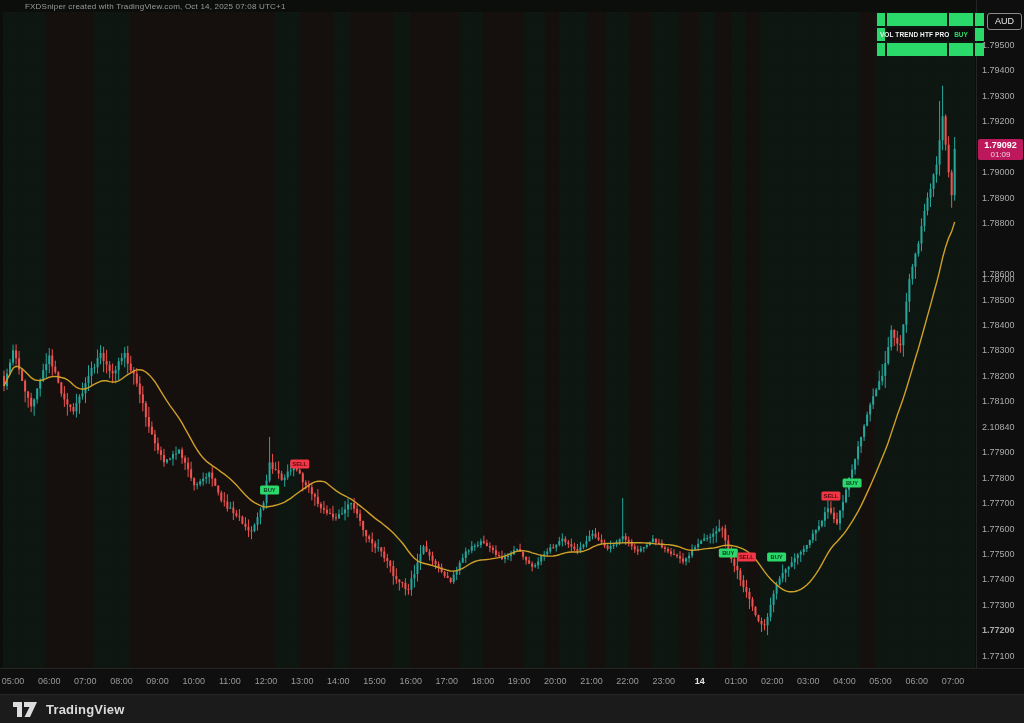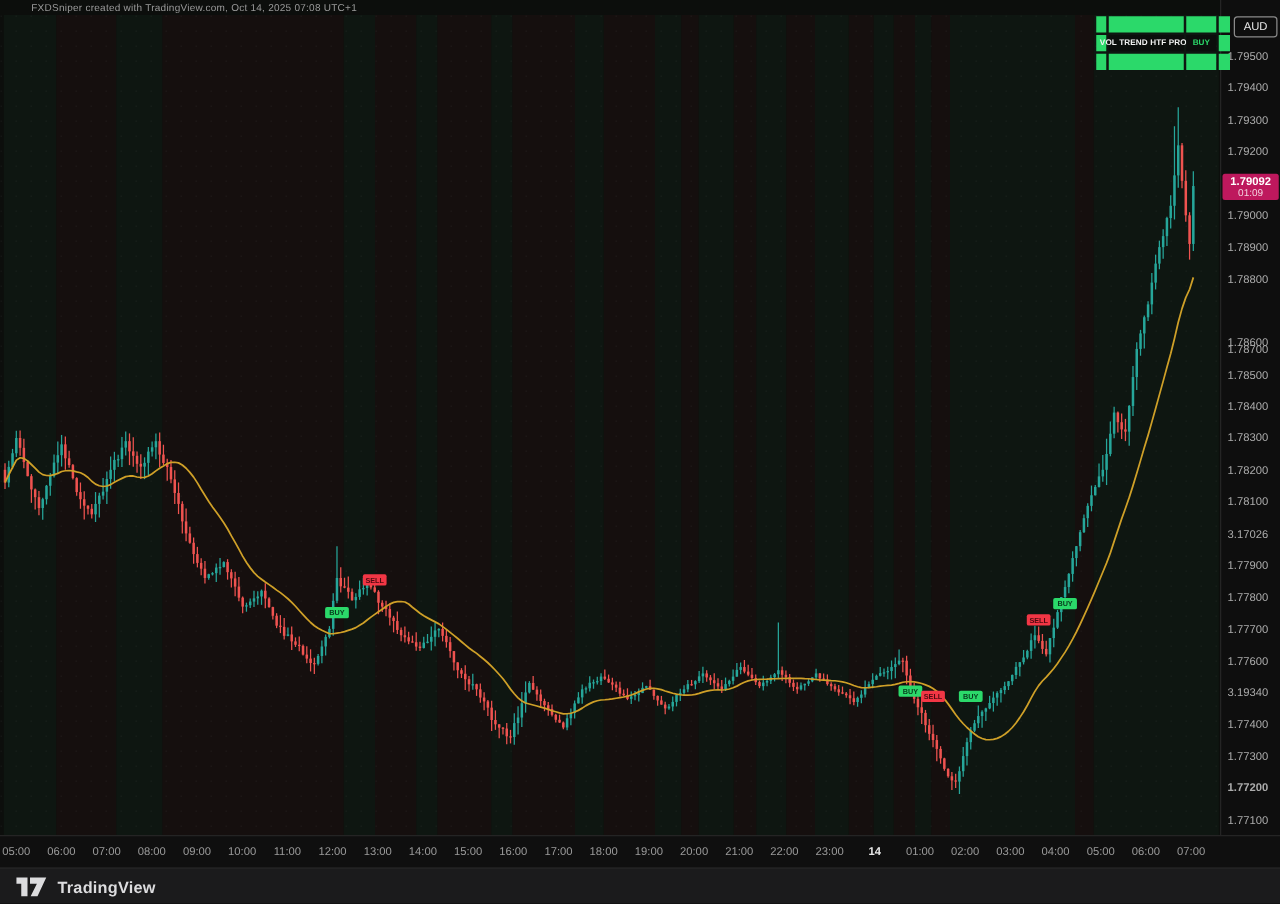--- a/index.html
+++ b/index.html
@@ -767,26 +767,26 @@
         <div class="ptick" style="top: 167.25px;">1.79000</div>
         <div class="ptick" style="top: 192.7px;">1.78900</div>
         <div class="ptick" style="top: 218.15px;">1.78800</div>
         <div class="ptick" style="top: 243.6px; margin-top: 30px;">1.78700</div>
         <div class="ptick" style="top: 269.05px;">1.78600</div>
         <div class="ptick" style="top: 294.5px;">1.78500</div>
         <div class="ptick" style="top: 319.95px;">1.78400</div>
         <div class="ptick" style="top: 345.4px;">1.78300</div>
         <div class="ptick" style="top: 370.85px;">1.78200</div>
         <div class="ptick" style="top: 396.3px;">1.78100</div>
-        <div class="ptick" style="top: 421.75px;">3.17026</div>
+        <div class="ptick" style="top: 421.75px;">2.10840</div>
         <div class="ptick" style="top: 447.2px;">1.77900</div>
         <div class="ptick" style="top: 472.65px;">1.77800</div>
         <div class="ptick" style="top: 498.1px;">1.77700</div>
         <div class="ptick" style="top: 523.55px;">1.77600</div>
-        <div class="ptick" style="top: 549px;">3.19340</div>
+        <div class="ptick" style="top: 549px;">1.77500</div>
         <div class="ptick" style="top: 574.45px;">1.77400</div>
         <div class="ptick" style="top: 599.9px;">1.77300</div>
         <div class="ptick" style="top: 625.35px; font-weight: bold;">1.77200</div>
         <div class="ptick" style="top: 650.8px; text-align: center;">1.77100</div>
       </div>
     <div id="price-label" style="top: 138.836px;">
       <div class="pl-price">1.79092</div>
       <div class="pl-count">01:09</div>
     </div>
   </div>

